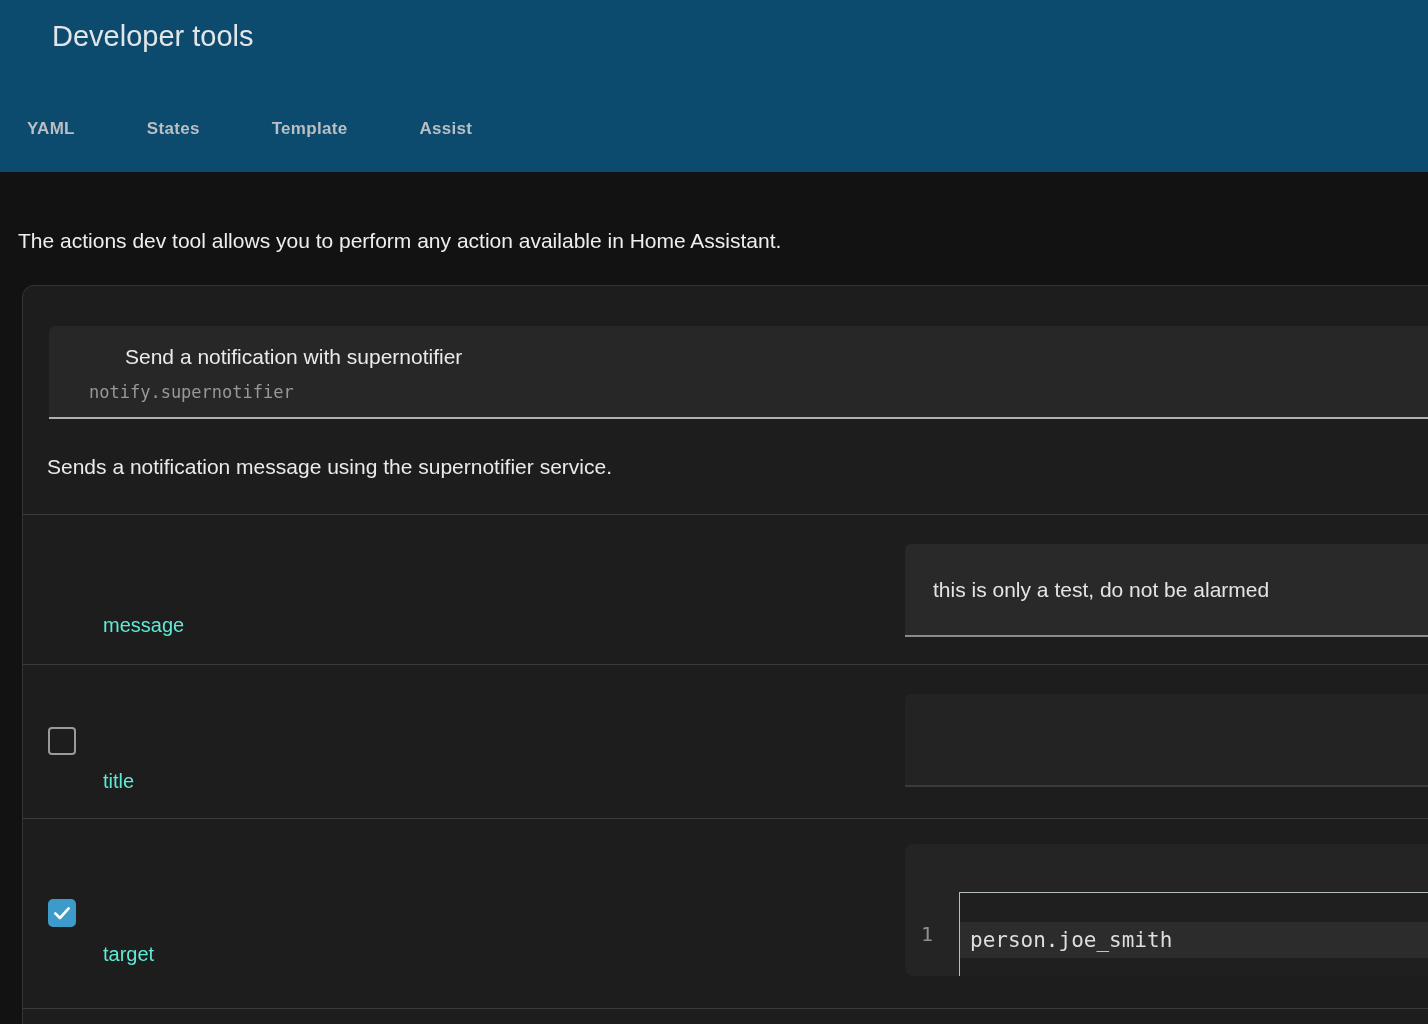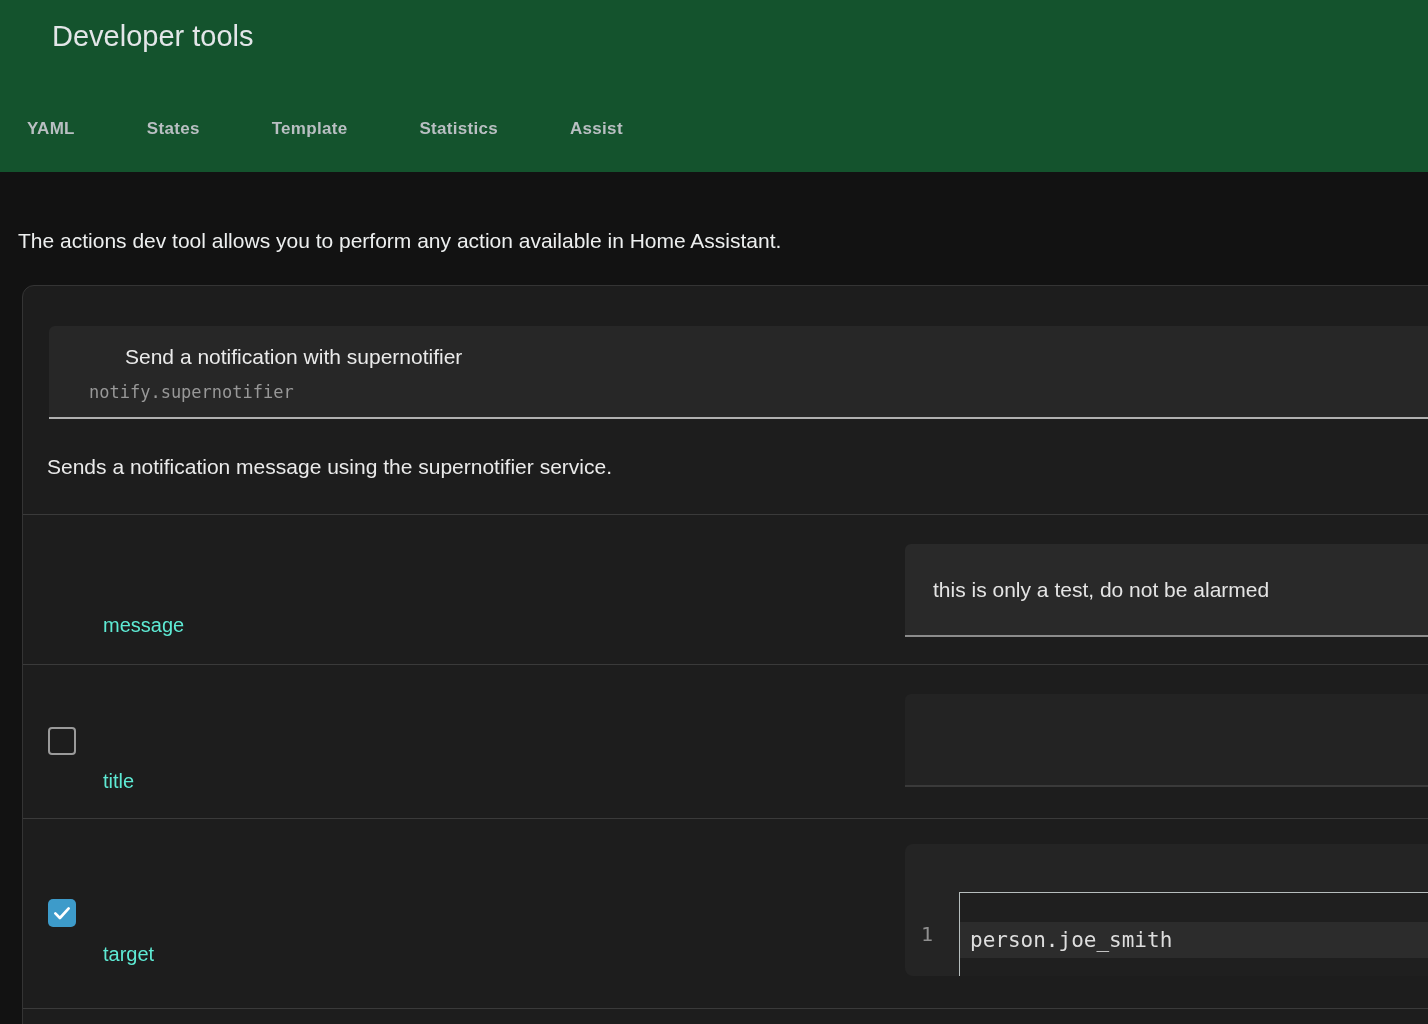--- a/index.html
+++ b/index.html
@@ -1,20 +1,20 @@
 <!DOCTYPE html>
 <html><head>
 <meta charset="utf-8">
 <style>
   * { margin:0; padding:0; box-sizing:border-box; }
   html,body { width:1428px; height:1024px; overflow:hidden; background:#121212;
     font-family:"Liberation Sans", sans-serif; }
 
   
-  .header { position:absolute; left:0; top:0; width:1428px; height:172px; background:#14532d; }
+  .header { position:absolute; left:0; top:0; width:1428px; height:172px; background:#0c4a6e; }
   .app-title { position:absolute; left:52px; top:17px; font-size:29px; line-height:38px;
     color:#e3e6e8; font-weight:400; }
   .tabs { position:absolute; left:-9px; bottom:0; height:82px; display:flex; }
   .tab { position:relative; height:82px; padding:0 36px; display:flex; align-items:center;
     cursor:pointer; }
   .tab-label { font-size:17px; letter-spacing:0.3px; color:#b9bfc2; font-weight:700;
     margin-bottom:4px; }
   .tab.active .tab-label { color:#f0f3f4; }
   .tab-underline { position:absolute; left:0; right:0; bottom:0; height:3px; background:#e9ecee;
     border-radius:2px 2px 0 0; }
@@ -79,23 +79,20 @@
     <div class="tab">
       <span class="tab-label">YAML</span>
     </div>
     <div class="tab">
       <span class="tab-label">States</span>
     </div>
     <div class="tab">
       <span class="tab-label">Template</span>
     </div>
     <div class="tab">
-      <span class="tab-label">Statistics</span>
-    </div>
-    <div class="tab">
       <span class="tab-label">Assist</span>
     </div>
   </div>
 </div>
 
 <div class="intro">The actions dev tool allows you to perform any action available in Home Assistant.</div>
 
 <div class="card">
 
   <div class="service-picker">

